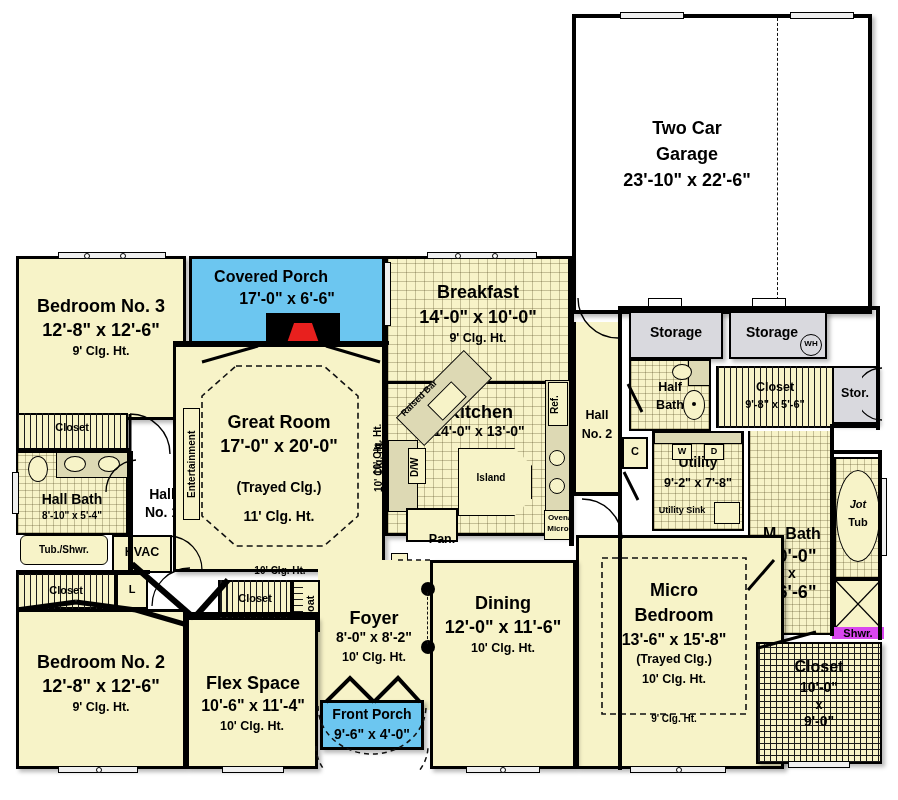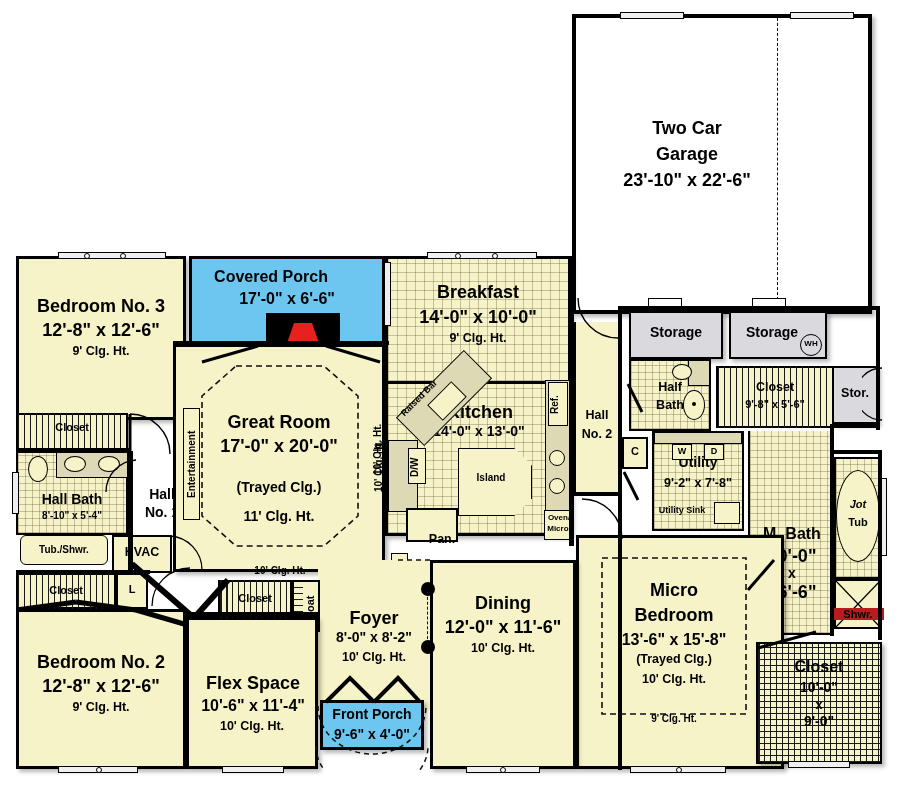--- a/index.html
+++ b/index.html
@@ -276,21 +276,21 @@
   <div class="fx oval" style="left:836px;top:470px;width:44px;height:92px;"></div>
   <div class="lbl n11" style="left:836px;top:498px;width:44px;font-style:italic;">Jot</div>
   <div class="lbl n11" style="left:836px;top:516px;width:44px;">Tub</div>
   <div class="win v" style="left:880px;top:478px;height:78px;"></div>
 
   <div class="room thin fill-cream" style="left:834px;top:579px;width:48px;height:50px;"></div>
   <svg class="abs" width="48" height="50" style="left:834px;top:579px;">
     <line x1="2" y1="2" x2="46" y2="48" stroke="#000" stroke-width="1.2"></line>
     <line x1="46" y1="2" x2="2" y2="48" stroke="#000" stroke-width="1.2"></line>
   </svg>
-  <div class="lbl n11" style="left:832px;top:608px;width:52px;background:#b91c1c;">Shwr.</div>
+  <div class="lbl n11" style="left:832px;top:627px;width:52px;background:#d946ef;">Shwr.</div>
 
   <div class="room shadow" style="left:576px;top:535px;width:208px;height:234px;"></div>
   <svg class="abs" width="148" height="160" style="left:600px;top:556px;">
     <rect x="2" y="2" width="144" height="156" fill="none" stroke="#111" stroke-width="1.6" stroke-dasharray="6,4"></rect>
   </svg>
   <div class="lbl n19" style="left:576px;top:580px;width:196px;">Micro</div>
   <div class="lbl n19" style="left:576px;top:605px;width:196px;">Bedroom</div>
   <div class="lbl n17" style="left:570px;top:631px;width:208px;">13'-6" x 15'-8"</div>
   <div class="lbl sub" style="left:576px;top:652px;width:196px;">(Trayed Clg.)</div>
   <div class="lbl n13" style="left:576px;top:672px;width:196px;">10' Clg. Ht.</div>

